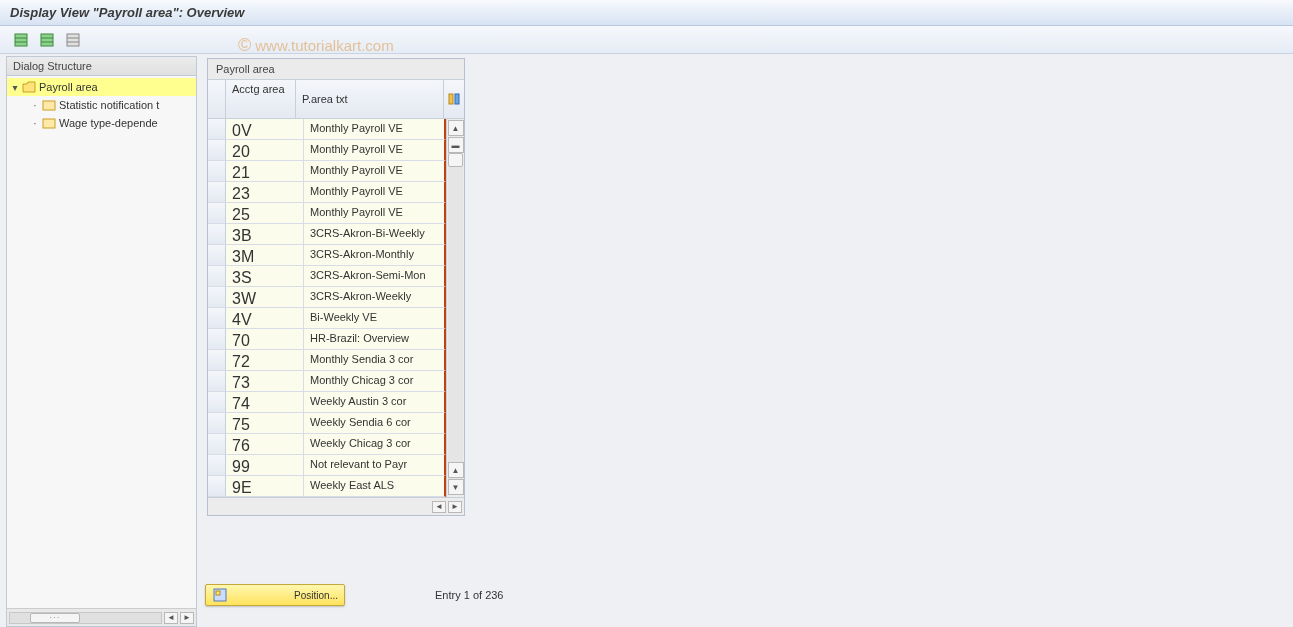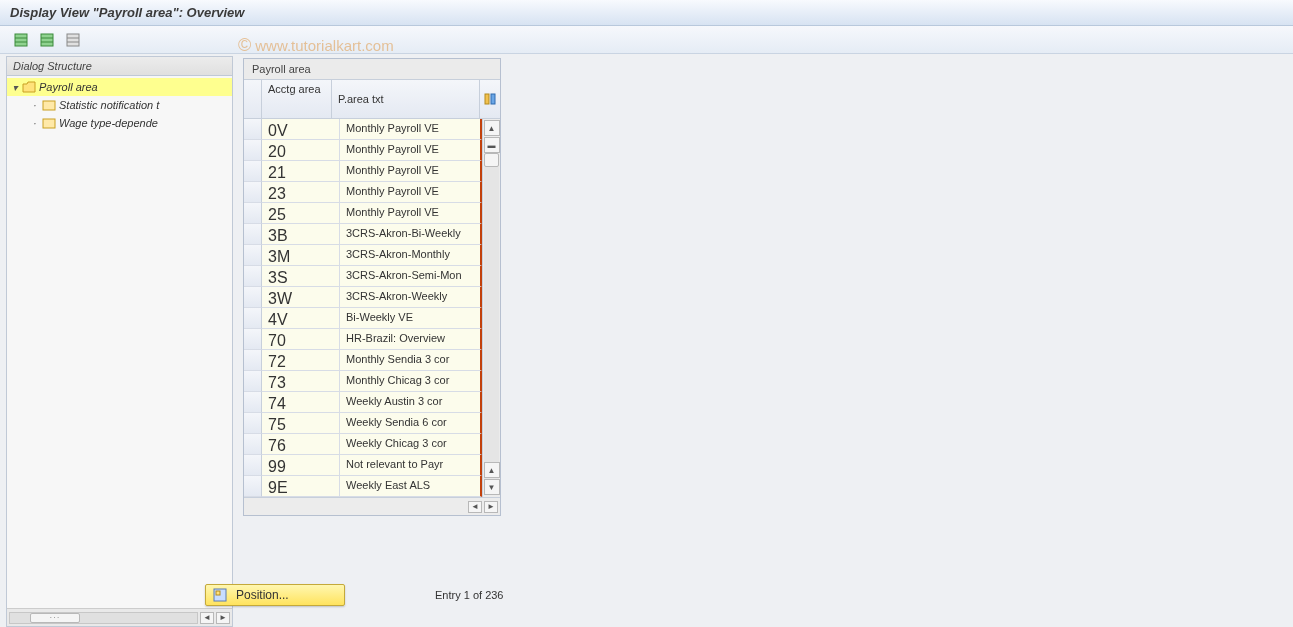--- a/index.html
+++ b/index.html
@@ -41,28 +41,27 @@
     cursor: pointer;
     border: 1px solid transparent;
   }
   .content {
     display: flex;
     height: 575px;
     background: #eef0f3;
     padding: 0;
   }
   .tree-panel {
-    width: 227px;
+    width: 191px;
     background: #f2f2f2;
     border: 1px solid #c0c9d6;
     margin: 2px 2px 2px 6px;
     position: relative;
     display:flex;
     flex-direction:column;
-    font-style:italic;
   }
   .tree-header {
     background: linear-gradient(to bottom, #ececec, #e0e0e0);
     border-bottom: 1px solid #c0c9d6;
     padding: 3px 6px;
     font-size: 11px;
     color:#444;
   }
   .tree-body {
     flex:1;
@@ -180,21 +179,21 @@
     border:1px solid #c4a93a;
     border-radius:2px;
     display:flex;align-items:center;gap:8px;
     padding:0 6px;
     cursor:pointer;
     box-shadow:0 1px 2px rgba(0,0,0,0.2);
   }
   .position-btn .pi{
     width:16px;height:16px;display:flex;align-items:center;justify-content:center;
   }
-  .position-btn .plabel{flex:1;text-align:left;font-size:12px;color:#333;}
+  .position-btn .plabel{flex:1;text-align:right;font-size:10px;color:#333;}
   .entry-text{font-size:11px;color:#333;}
 
   .watermark{
     position:absolute;
     left:238px; top:35px;
     color:#e09a4a;
     opacity:0.55;
     font-size:15px;
     display:flex;align-items:center;gap:4px;
     font-family:Arial,sans-serif;

